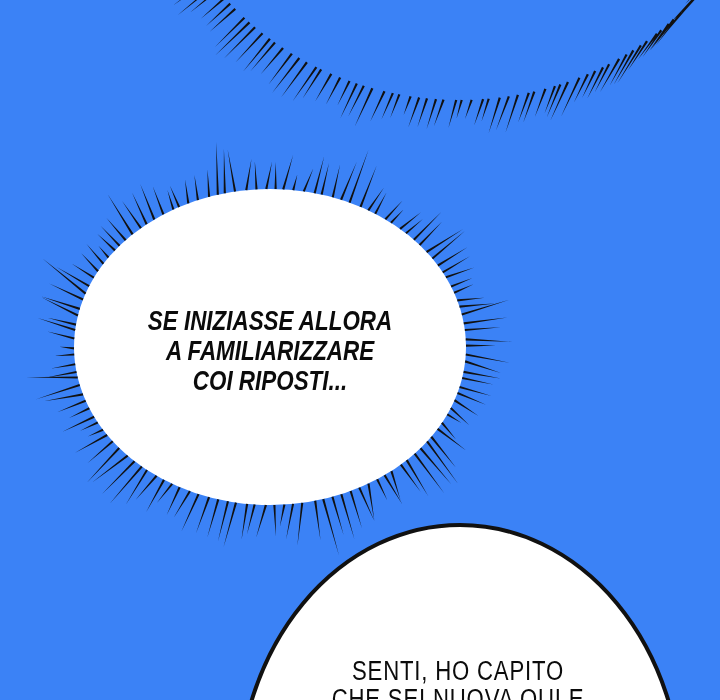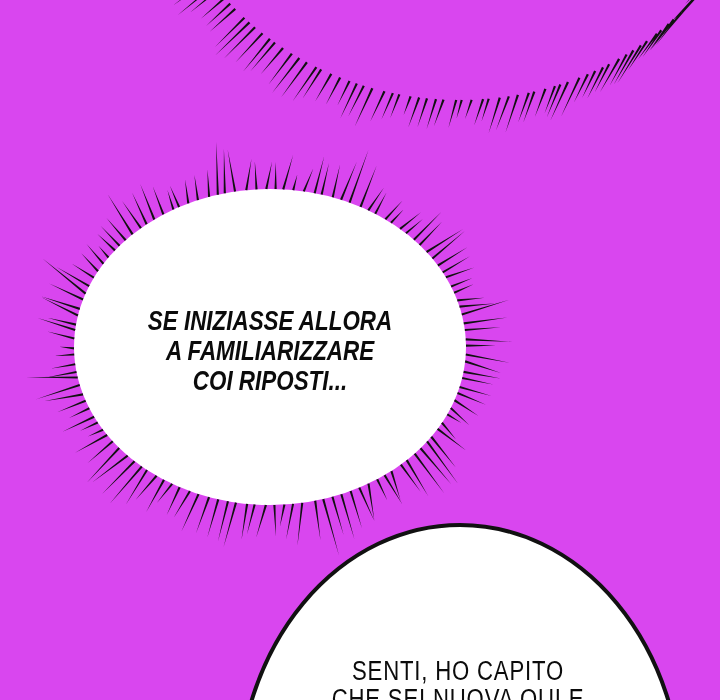--- a/index.html
+++ b/index.html
@@ -7,21 +7,21 @@
     padding: 0;
     width: 720px;
     height: 700px;
     overflow: hidden;
     background: #ffffff;
   }
   .panel {
     position: relative;
     width: 720px;
     height: 700px;
-    background: #d946ef;
+    background: #3b82f6;
     overflow: hidden;
   }
   svg.art {
     position: absolute;
     left: 0;
     top: 0;
     width: 720px;
     height: 700px;
     display: block;
   }

